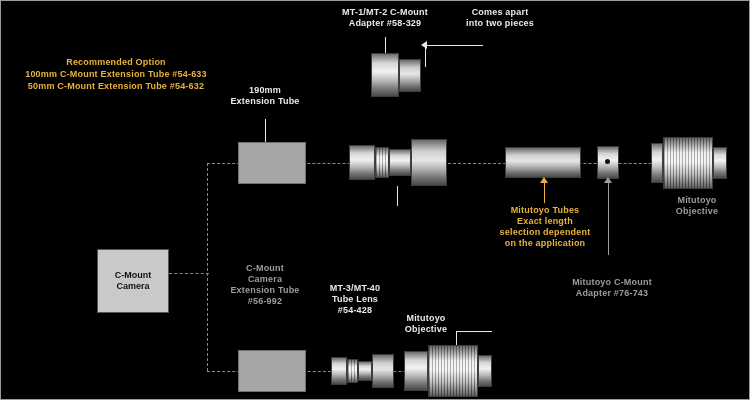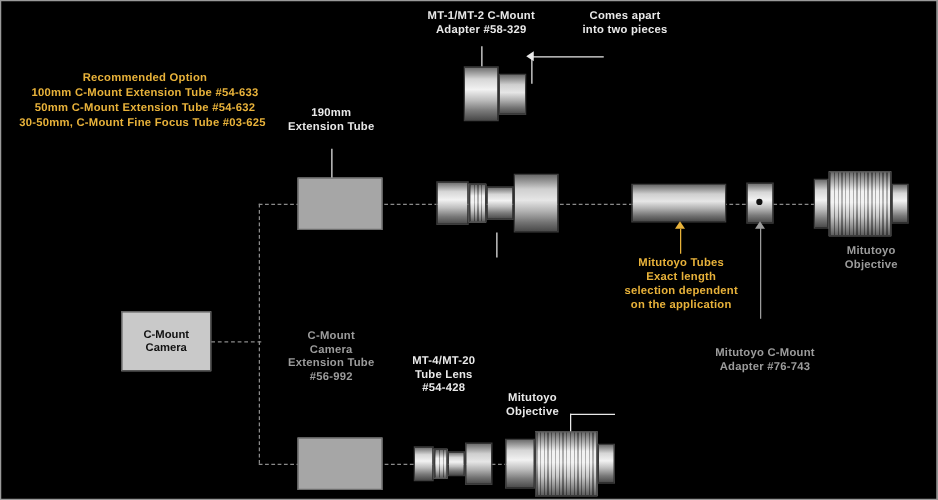--- a/index.html
+++ b/index.html
@@ -144,21 +144,21 @@
 
   <div class="part barrel" style="left:596px;top:145px;width:22px;height:33px;"></div>
   <div class="dot" style="left:604px;top:158px;width:5px;height:5px;"></div>
 
   <div class="part barrel" style="left:650px;top:142px;width:12px;height:40px;"></div>
   <div class="part knurl" style="left:662px;top:136px;width:50px;height:52px;">
       <div class="knurl-shade"></div>
     </div>
   <div class="part barrel" style="left:712px;top:146px;width:14px;height:32px;"></div>
 
-  <div class="camera-body" style="left:96px;top:248px;width:72px;height:48px;">
+  <div class="camera-body" style="left:96px;top:248px;width:72px;height:64px;">
     <span>C-Mount
 Camera</span>
   </div>
 
   <div class="part plain" style="left:237px;top:349px;width:68px;height:42px;"></div>
 
   <div class="part barrel" style="left:330px;top:356px;width:16px;height:28px;"></div>
   <div class="part knurl" style="left:346px;top:358px;width:11px;height:24px;">
       <div class="knurl-shade"></div>
     </div>
@@ -192,21 +192,20 @@
 
   <div class="lbl white" style="left:322px;top:6px;width:124px;text-align:center;">MT-1/MT-2 C-Mount
 Adapter #58-329</div>
 
   <div class="lbl white" style="left:444px;top:6px;width:110px;">Comes apart
 into two pieces</div>
 
   <div class="lbl gold" style="left:40px;top:56px;width:150px;">Recommended Option</div>
   <div class="lbl gold" style="left:8px;top:68px;width:214px;">100mm C-Mount Extension Tube #54-633</div>
   <div class="lbl gold" style="left:8px;top:80px;width:214px;">50mm C-Mount Extension Tube #54-632</div>
-  <div class="lbl gold" style="left:0px;top:92px;width:226px;">30-50mm, C-Mount Fine Focus Tube #03-625</div>
 
   <div class="lbl white" style="left:214px;top:84px;width:100px;">190mm
 Extension Tube</div>
 
 
   <div class="lbl gold" style="left:486px;top:204px;width:116px;">Mitutoyo Tubes
 Exact length
 selection dependent
 on the application</div>
 
@@ -214,20 +213,20 @@
 Objective</div>
 
   <div class="lbl grey" style="left:552px;top:276px;width:118px;">Mitutoyo C-Mount
 Adapter #76-743</div>
 
   <div class="lbl grey" style="left:212px;top:262px;width:104px;">C-Mount
 Camera
 Extension Tube
 #56-992</div>
 
-  <div class="lbl white" style="left:310px;top:282px;width:88px;">MT-4/MT-20
+  <div class="lbl white" style="left:310px;top:282px;width:88px;">MT-3/MT-40
 Tube Lens
 #54-428</div>
 
   <div class="lbl white" style="left:388px;top:312px;width:74px;">Mitutoyo
 Objective</div>
 
 </div>
 
 </body></html>

